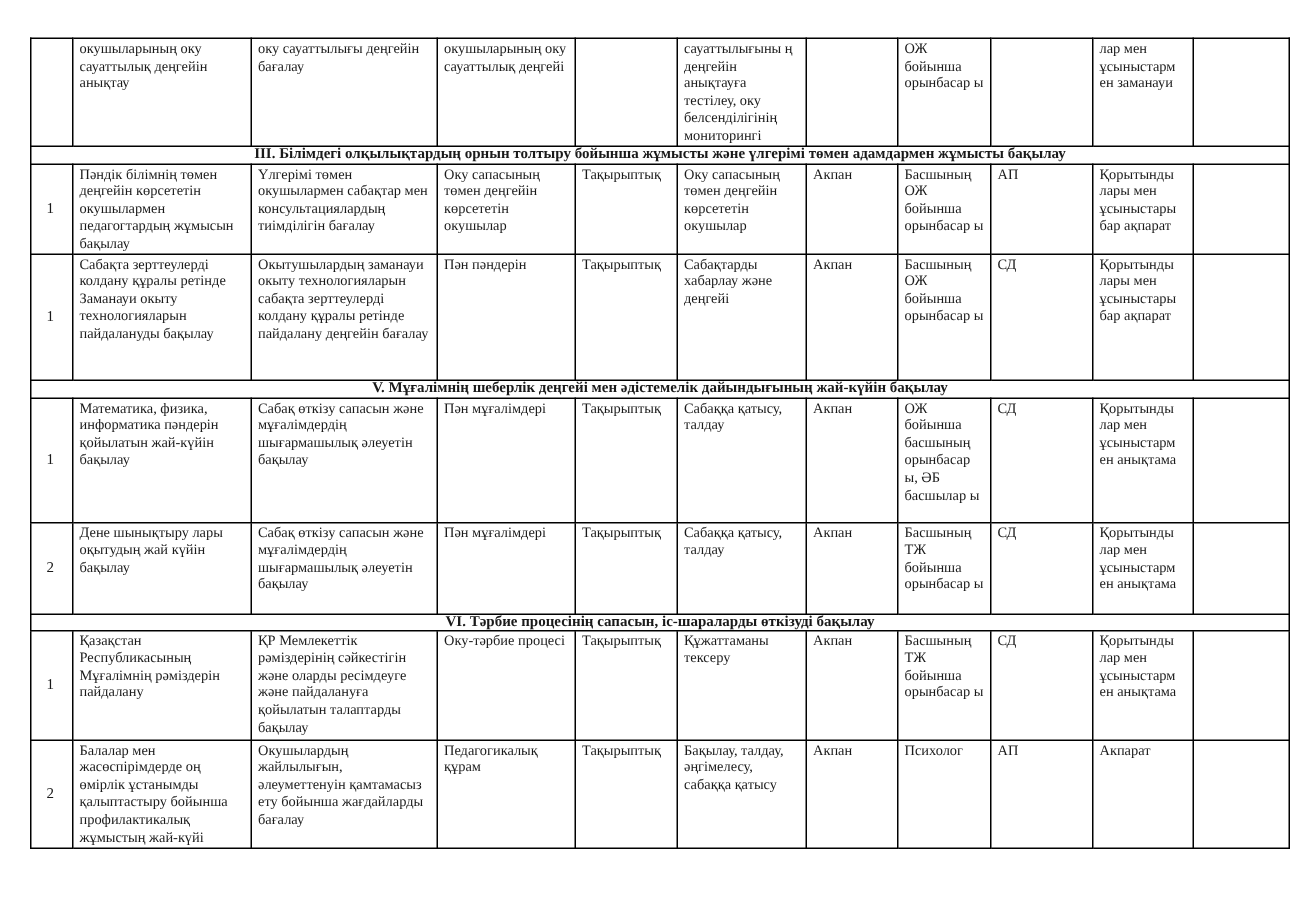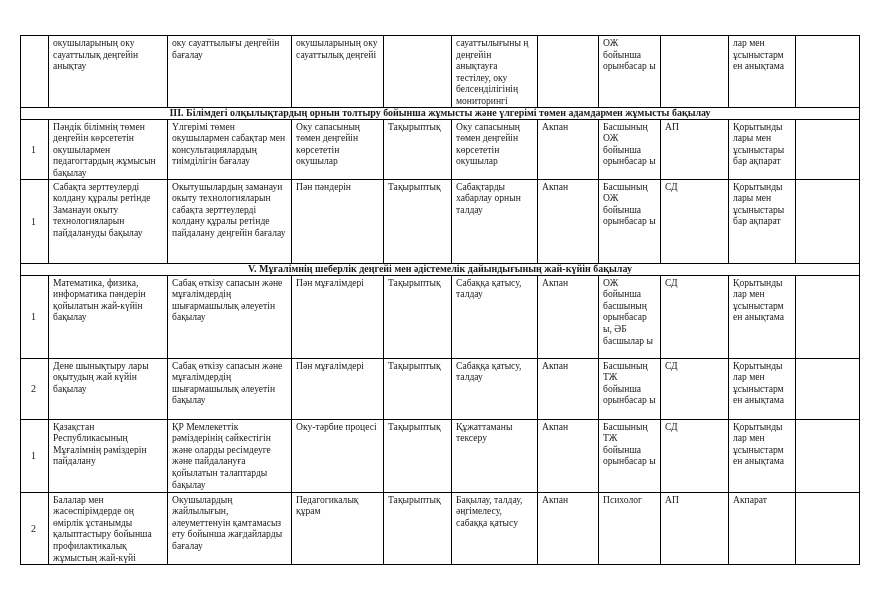--- a/index.html
+++ b/index.html
@@ -1,18 +1,18 @@
 <!DOCTYPE html>
 <html><head>
 <meta charset="utf-8">
 <style>
   html, body { margin: 0; padding: 0; background: #ffffff; }
   body { width: 873px; height: 598px; position: relative; overflow: hidden;
          font-family: "Liberation Serif", "DejaVu Serif", serif; color: #1a1a1a; }
-  table.doc { position: absolute; left: 20px; top: 35px; border-collapse: collapse;
+  table.doc { position: absolute; left: 20px; top: 25px; border-collapse: collapse;
               table-layout: fixed; width: 839px; }
   table.doc td { border: 1px solid #000; vertical-align: top; font-size: 9.6px;
                  line-height: 11.6px; padding: 1px 4px 0 4px; overflow: hidden;
                  word-wrap: break-word; white-space: normal; }
   table.doc td.num { vertical-align: middle; padding-left: 10px; font-size: 10px; }
   table.doc tr.section td { font-weight: bold; text-align: center; font-size: 10px;
                             line-height: 10px; padding: 0 0 0 0; vertical-align: middle; }
   tr.r0 { height: 71px; }
   tr.s3 { height: 12px; }
   tr.r3 { height: 60px; }
@@ -46,21 +46,21 @@
     <tr class="r0">
         <td class="num"></td>
         <td>окушыларының оку сауаттылық деңгейін анықтау</td>
         <td>оку сауаттылығы деңгейін бағалау</td>
         <td>окушыларының оку сауаттылық деңгейі</td>
         <td></td>
         <td>сауаттылығыны ң деңгейін анықтауға тестілеу, оку белсенділігінің мониторингі</td>
         <td></td>
         <td>ОЖ бойынша орынбасар ы</td>
         <td></td>
-        <td>лар мен ұсыныстарм ен анықтама</td>
+        <td>лар мен ұсыныстарм ен заманауи</td>
         <td></td>
       </tr>
     <tr class="s3 section">
         <td colspan="11">III. Білімдегі олқылықтардың орнын толтыру бойынша жұмысты және үлгерімі төмен адамдармен жұмысты бақылау</td>
       </tr>
     <tr class="r3">
         <td class="num">1</td>
         <td>Пәндік білімнің төмен деңгейін көрсететін окушылармен педагогтардың жұмысын бақылау</td>
         <td>Үлгерімі төмен окушылармен сабақтар мен консультациялардың тиімділігін бағалау</td>
         <td>Оку сапасының төмен деңгейін көрсететін окушылар</td>
@@ -71,21 +71,21 @@
         <td>АП</td>
         <td>Қорытынды лары мен ұсыныстары бар ақпарат</td>
         <td></td>
       </tr>
     <tr class="r4">
         <td class="num">1</td>
         <td>Сабақта зерттеулерді колдану құралы ретінде Заманауи окыту технологияларын пайдалануды бақылау</td>
         <td>Окытушылардың заманауи окыту технологияларын сабақта зерттеулерді колдану құралы ретінде пайдалану деңгейін бағалау</td>
         <td>Пән пәндерін</td>
         <td>Тақырыптық</td>
-        <td>Сабақтарды хабарлау орнын талдау</td>
+        <td>Сабақтарды хабарлау және деңгейі</td>
         <td>Акпан</td>
         <td>Басшының ОЖ бойынша орынбасар ы</td>
         <td>СД</td>
         <td>Қорытынды лары мен ұсыныстары бар ақпарат</td>
         <td></td>
       </tr>
     <tr class="s5 section">
         <td colspan="11">V. Мұғалімнің шеберлік деңгейі мен әдістемелік дайындығының жай-күйін бақылау</td>
       </tr>
     <tr class="r5a">
@@ -107,20 +107,23 @@
         <td>Сабақ өткізу сапасын және мұғалімдердің шығармашылық әлеуетін бақылау</td>
         <td>Пән мұғалімдері</td>
         <td>Тақырыптық</td>
         <td>Сабаққа қатысу, талдау</td>
         <td>Акпан</td>
         <td>Басшының ТЖ бойынша орынбасар ы</td>
         <td>СД</td>
         <td>Қорытынды лар мен ұсыныстарм ен анықтама</td>
         <td></td>
       </tr>
+    <tr class="s6 section">
+        <td colspan="11">VI. Тәрбие процесінің сапасын, іс-шараларды өткізуді бақылау</td>
+      </tr>
     <tr class="r6a">
         <td class="num">1</td>
         <td>Қазақстан Республикасының Мұғалімнің рәміздерін пайдалану</td>
         <td>ҚР Мемлекеттік рәміздерінің сәйкестігін және оларды ресімдеуге және пайдалануға қойылатын талаптарды бақылау</td>
         <td>Оку-тәрбие процесі</td>
         <td>Тақырыптық</td>
         <td>Құжаттаманы тексеру</td>
         <td>Акпан</td>
         <td>Басшының ТЖ бойынша орынбасар ы</td>
         <td>СД</td>

